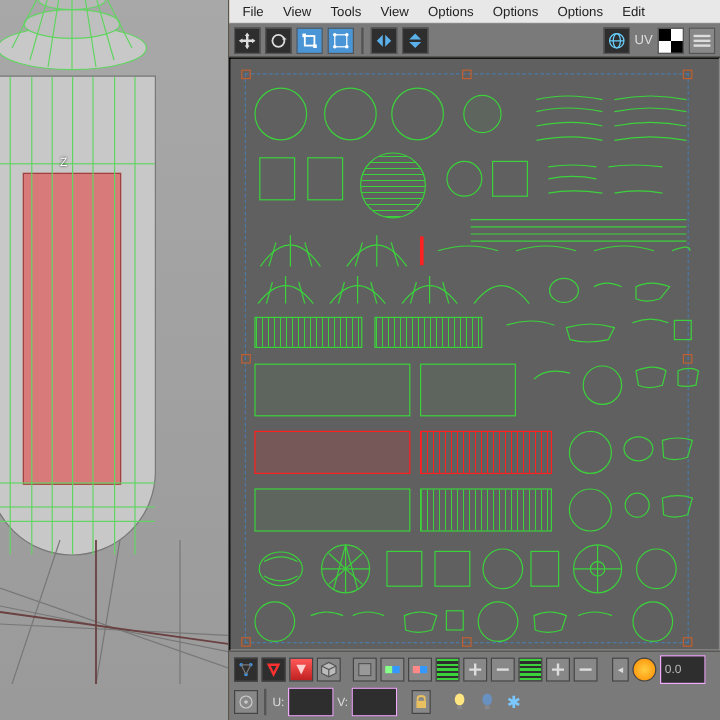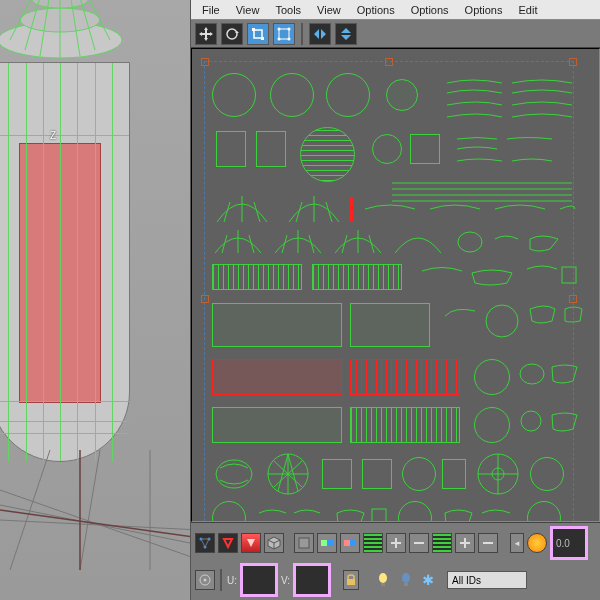--- a/index.html
+++ b/index.html
@@ -41,21 +41,21 @@
   .uv-island.filled { background: rgba(60,200,60,0.05); }
 
   .toolbar-bottom { background: #7a7a7a; border-top: 1px solid #444; padding: 3px 4px; display: flex; flex-direction: column; gap: 3px; }
   .tb-row { display: flex; align-items: center; gap: 3px; }
   .chip { width: 20px; height: 20px; border: 1px solid #444; display:flex; align-items:center; justify-content:center; font-size:9px; color:#ddd; }
   .chip.wire-tri { background:#2e2e2e; }
   .chip.red { background: linear-gradient(#ff5858,#c02020); }
   .chip.cube { background:#888; }
   .chip.green-stripe { background: repeating-linear-gradient(0deg,#3bd23b 0 2px,#2e2e2e 2px 4px); }
   .chip.orange { background: radial-gradient(circle,#ffcc40,#ff8a00); border-radius:50%; }
-  .spinner { width: 38px; height: 34px; background: #2e2e2e; border: 3px solid #f0abfc; color: #bbb; font-size:10px; display:flex; align-items:center; padding:0 3px; }
+  .spinner { width: 38px; height: 24px; background: #2e2e2e; border: 1px solid #f0abfc; color: #bbb; font-size:10px; display:flex; align-items:center; padding:0 3px; }
   .dropdown { height: 18px; background: #ddd; border: 1px solid #555; font-size:10px; display:flex; align-items:center; padding:0 4px; min-width:80px; }
   .small-label { color:#ddd; font-size:10px; }
   .snowflake { width:18px; height:18px; color:#7ac8ff; display:flex; align-items:center; justify-content:center; font-size:14px; }
 
   .grid-3d { position:absolute; left:0; bottom:30px; width:200px; height:120px; }
   .axis-z { position:absolute; left:50px; top:130px; color:#fff; font-size:10px; text-shadow:0 0 2px #000; }
 </style>
 </head>
 <body>
 
@@ -151,20 +151,38 @@
     <div class="tb-btn dark">
       <svg width="14" height="14">
           <path d="M6 2 L6 12 L1 7 Z M8 2 L8 12 L13 7 Z" fill="#5ab0e8"></path>
         </svg>
     </div>
     <div class="tb-btn dark">
       <svg width="14" height="14">
           <path d="M2 6 L12 6 L7 1 Z M2 8 L12 8 L7 13 Z" fill="#5ab0e8"></path>
         </svg>
     </div>
+    <div class="tb-right">
+      <div class="tb-btn dark">
+        <svg width="14" height="14">
+            <circle cx="7" cy="7" r="6" fill="none" stroke="#6ad0ff"></circle>
+            <ellipse cx="7" cy="7" rx="3" ry="6" fill="none" stroke="#6ad0ff"></ellipse>
+            <line x1="1" y1="7" x2="13" y2="7" stroke="#6ad0ff"></line>
+          </svg>
+      </div>
+      <span class="uv-label">UV</span>
+      <div class="checker-icon"></div>
+      <div class="menu-icon">
+          <div class="bars">
+            <div></div>
+            <div></div>
+            <div></div>
+          </div>
+        </div>
+    </div>
   </div>
 
   <div class="uv-canvas">
     <div class="uv-bounds">
       <div class="uv-handle" style="left:-4px;top:-4px"></div>
       <div class="uv-handle" style="right:-4px;top:-4px"></div>
       <div class="uv-handle" style="left:-4px;bottom:-4px"></div>
       <div class="uv-handle" style="right:-4px;bottom:-4px"></div>
       <div class="uv-handle" style="left:50%;top:-4px;margin-left:-4px"></div>
       <div class="uv-handle" style="left:50%;bottom:-4px;margin-left:-4px"></div>
@@ -470,17 +488,16 @@
           </svg>
       </div>
       <div class="chip" style="background:transparent;border:none">
         <svg width="14" height="16">
             <ellipse cx="7" cy="6" rx="4" ry="5" fill="#6890c0"></ellipse>
             <rect x="5" y="11" width="4" height="3" fill="#888"></rect>
           </svg>
       </div>
       <div class="snowflake">✱</div>
       <div style="width:4px"></div>
-      <div class="dropdown">All IDs</div>
     </div>
   </div>
 
 </div>
 
 </body></html>

